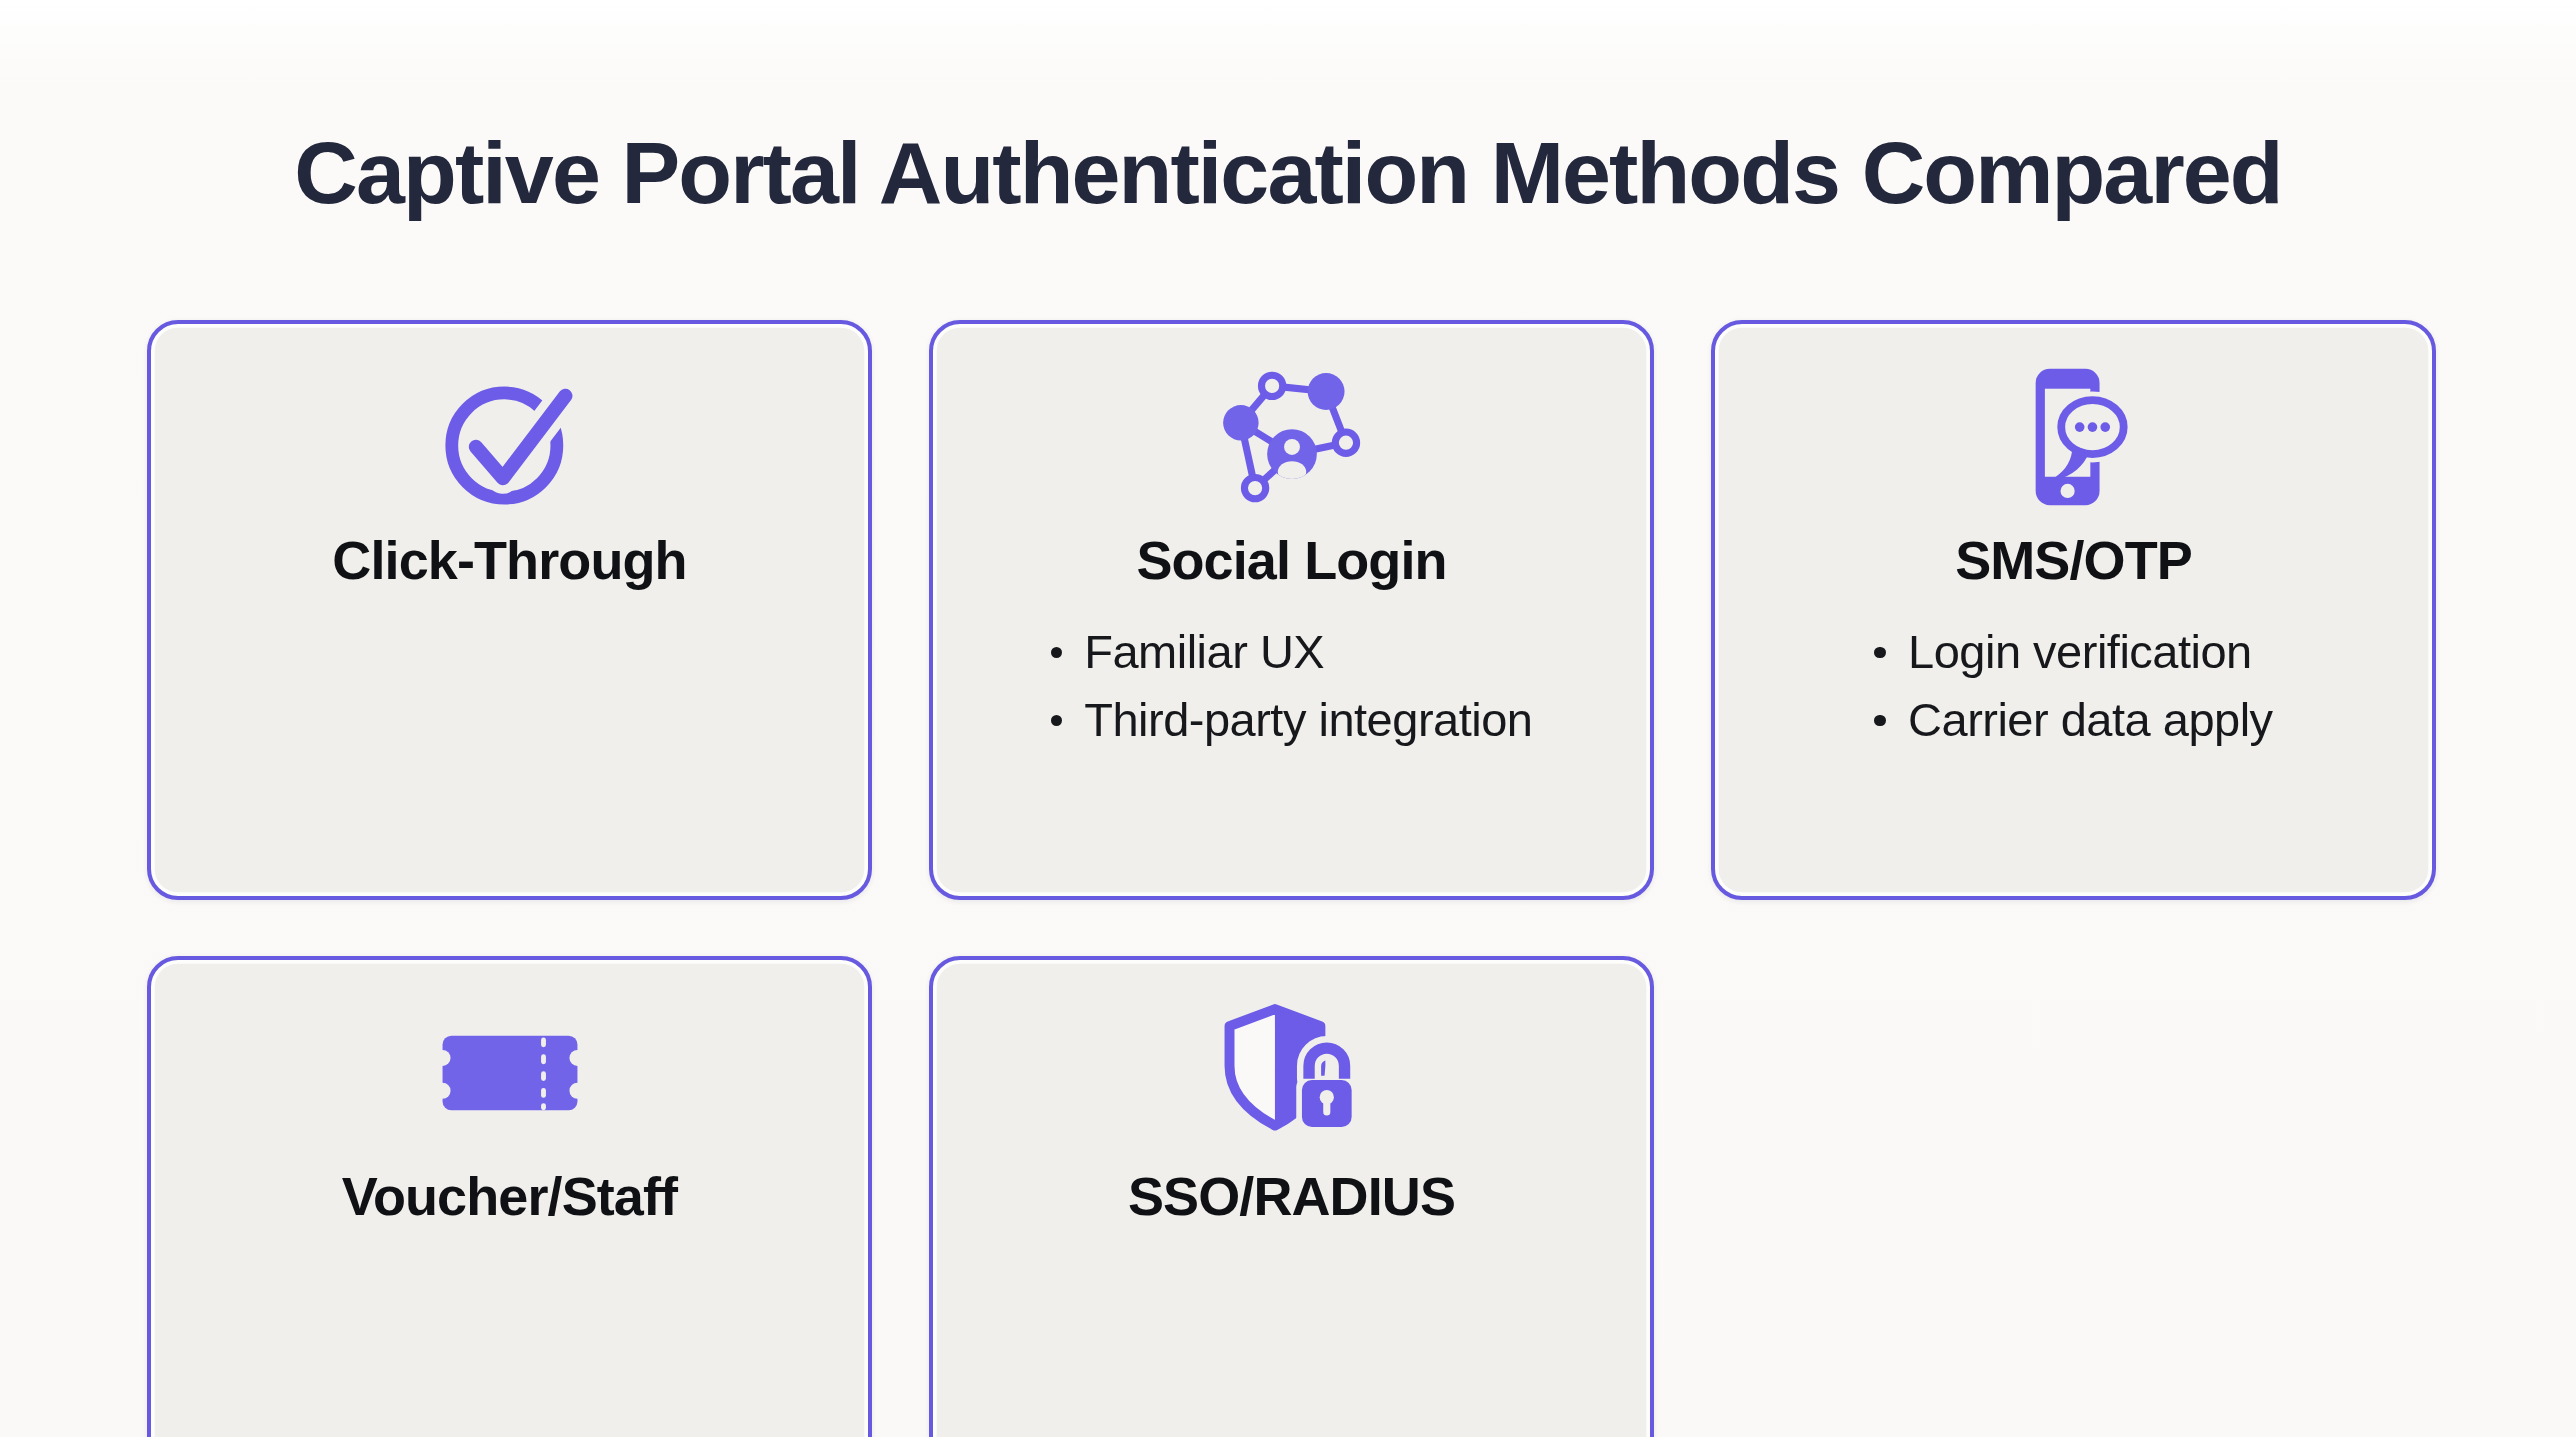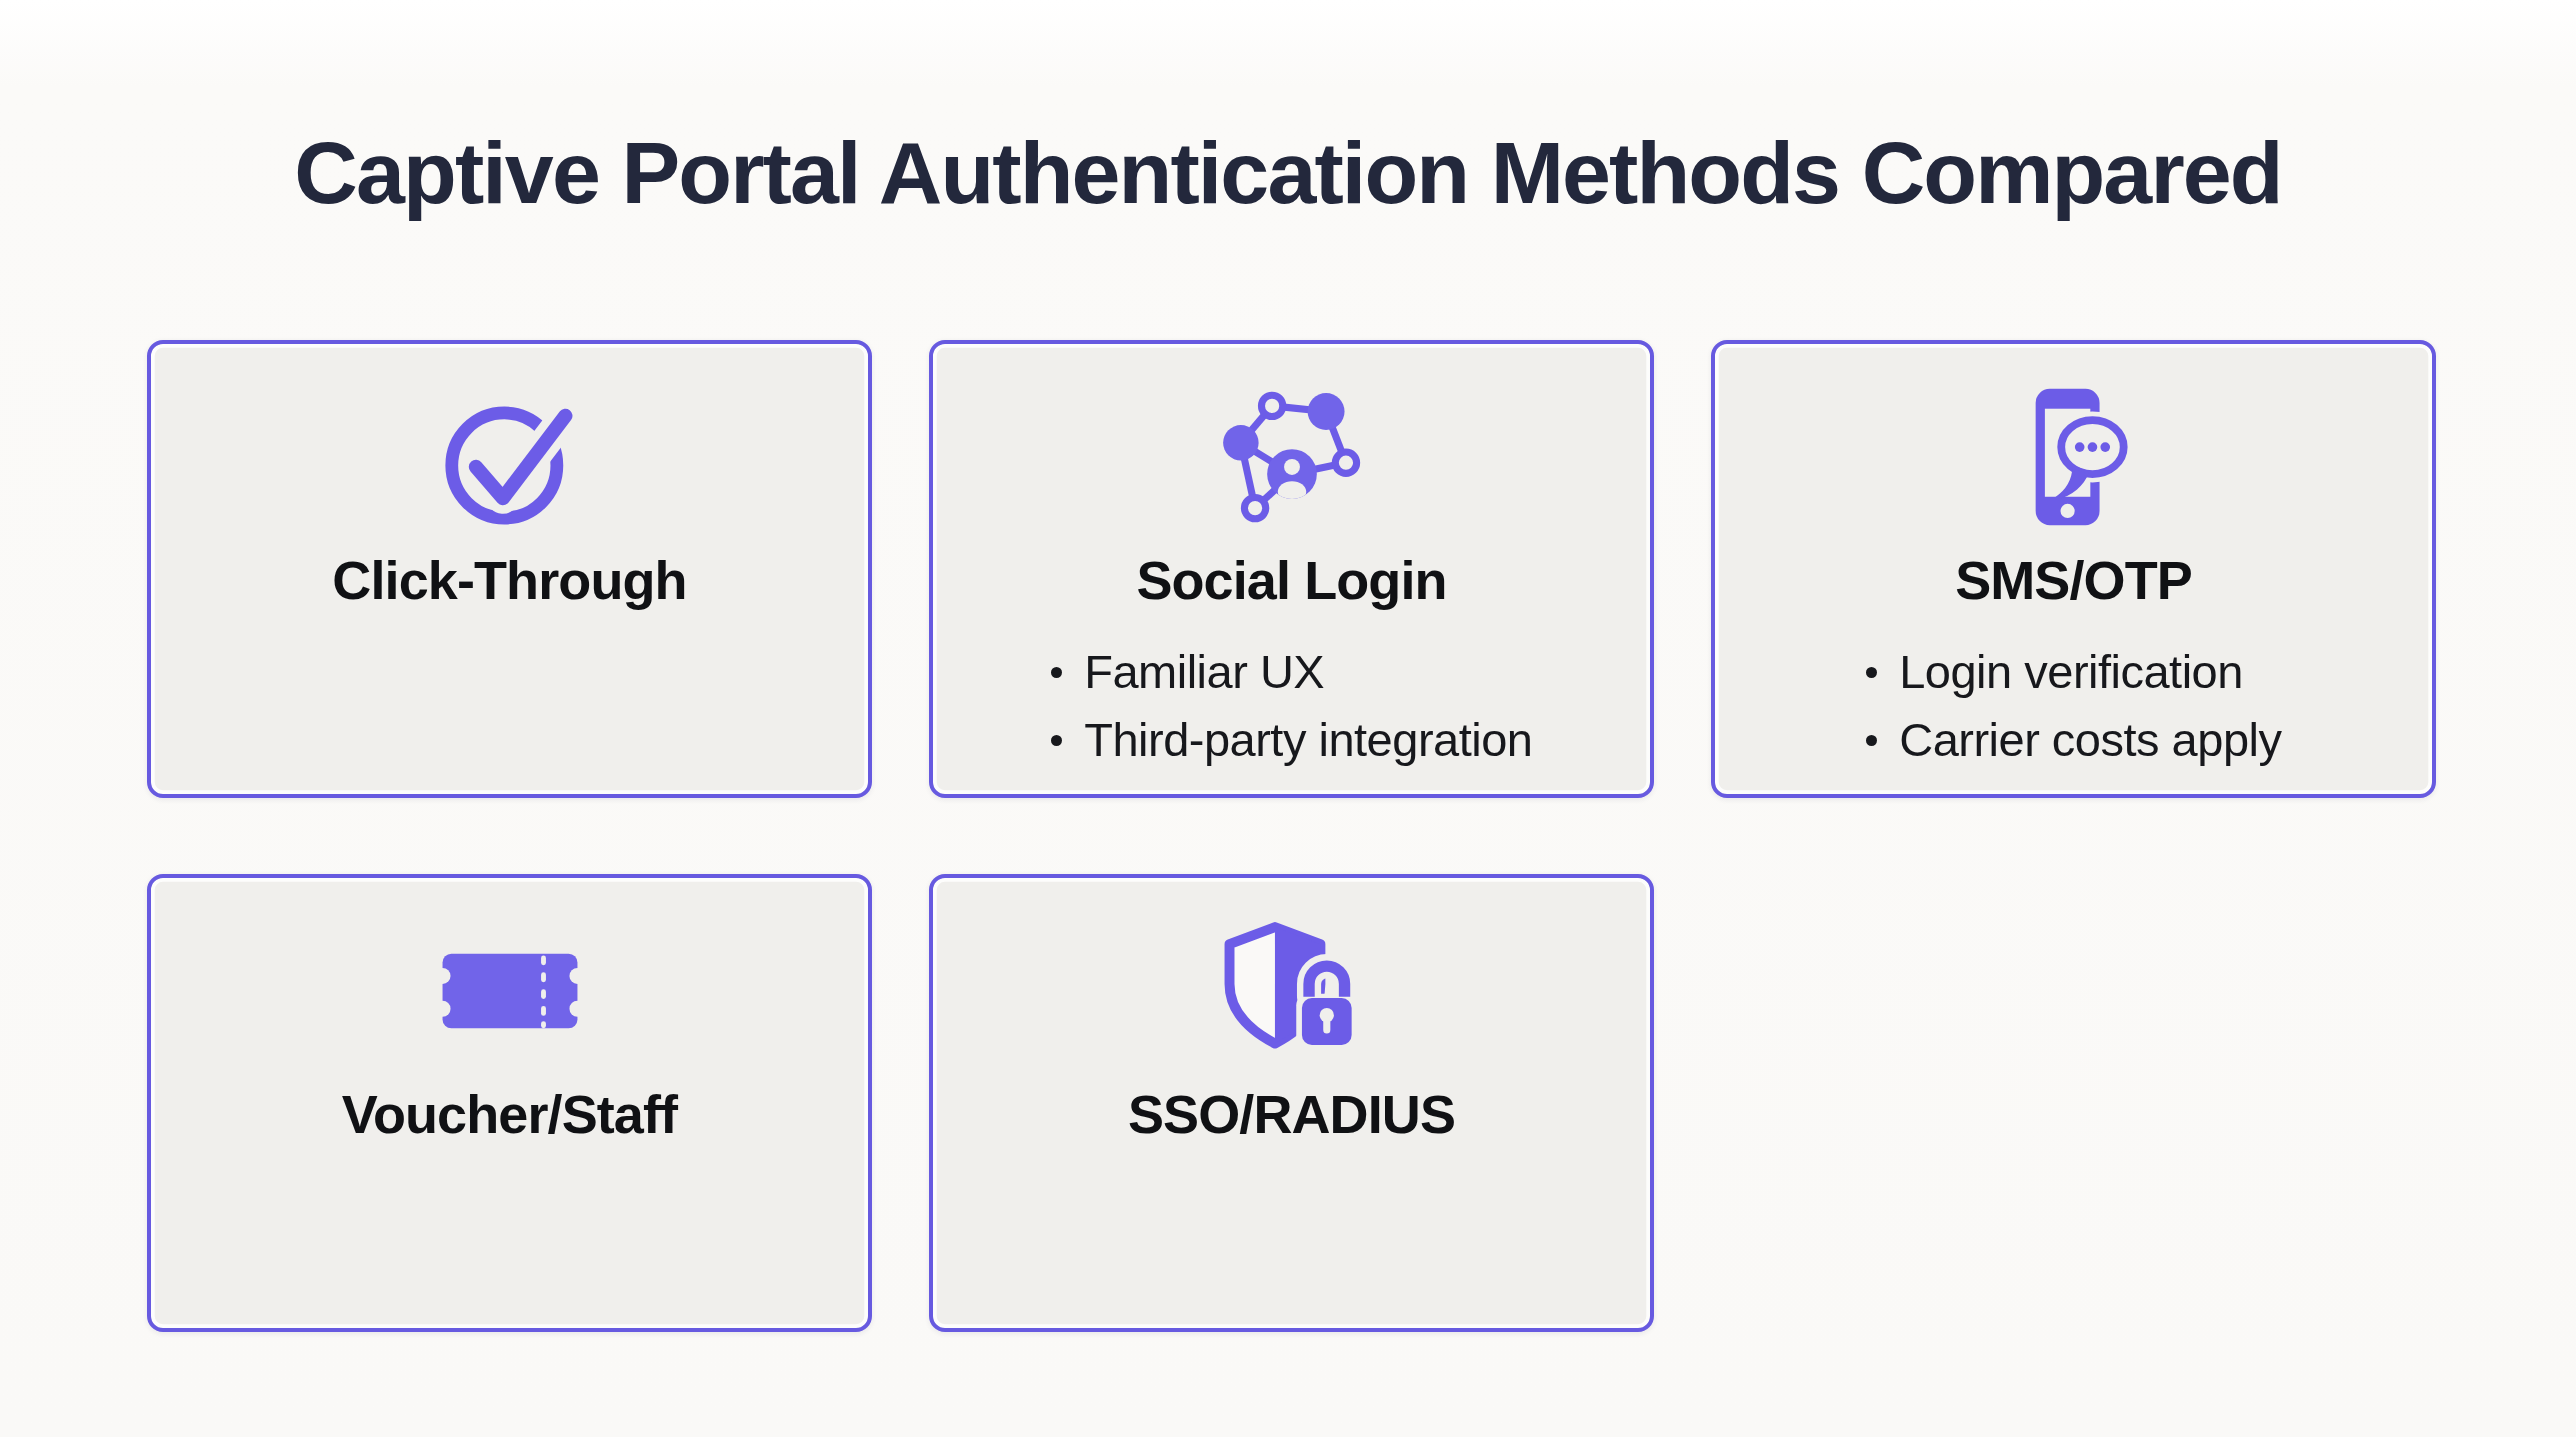--- a/index.html
+++ b/index.html
@@ -21,30 +21,29 @@
   .grid{
     display:grid;
     grid-template-columns:repeat(3,1fr);
     column-gap:57px;
     row-gap:56px;
     padding:0 140px 0 147px;
     margin-top:101px;
   }
   .card{
     box-sizing:border-box;
-    height:458px;
+    height:580px;
     background:#f0efec;
     border:4.7px solid #675ae0;
-    border-radius:16px;
+    border-radius:31px;
     box-shadow:inset 0 0 0 3.7px rgba(255,255,255,.85), 0 1.9px 5.6px rgba(40,40,80,.08);
     display:flex;
     flex-direction:column;
     align-items:center;
     padding-top:42px;
-    margin-top:20px;
   }
   .icon-wrap{
     width:142px;height:142px;
     display:flex;align-items:center;justify-content:center;
     flex:none;
   }
   .icon-wrap svg{width:142px;height:142px;display:block;}
   .card-title{
     margin:22.5px 0 0 0;
     font-size:54px;
@@ -140,21 +139,21 @@
         <ellipse cx="63" cy="43" rx="22" ry="19" fill="#f0efec" stroke="#6c5ce7" stroke-width="5.5"></ellipse>
         <path d="M50 57 C49.5 67 45 74 37.5 79 C48.5 76.5 56.5 69 59.5 61 Z" fill="#6c5ce7" stroke="#6c5ce7" stroke-width="2" stroke-linejoin="round"></path>
         <circle cx="54" cy="43" r="3.4" fill="#6c5ce7"></circle>
         <circle cx="63" cy="43" r="3.4" fill="#6c5ce7"></circle>
         <circle cx="72" cy="43" r="3.4" fill="#6c5ce7"></circle>
       </svg>
     </div>
     <h2 class="card-title">SMS/OTP</h2>
     <ul class="points">
       <li>Login verification</li>
-      <li>Carrier costs apply</li>
+      <li>Carrier data apply</li>
     </ul>
   </section>
 
   <section class="card">
     <div class="icon-wrap">
       <svg viewBox="0 0 160 100">
         <rect x="4" y="8" width="152" height="84" rx="10" fill="#7164e9"></rect>
         <g fill="#f0efec">
           <circle cx="4" cy="33" r="9"></circle>
           <circle cx="4" cy="70" r="9"></circle>

